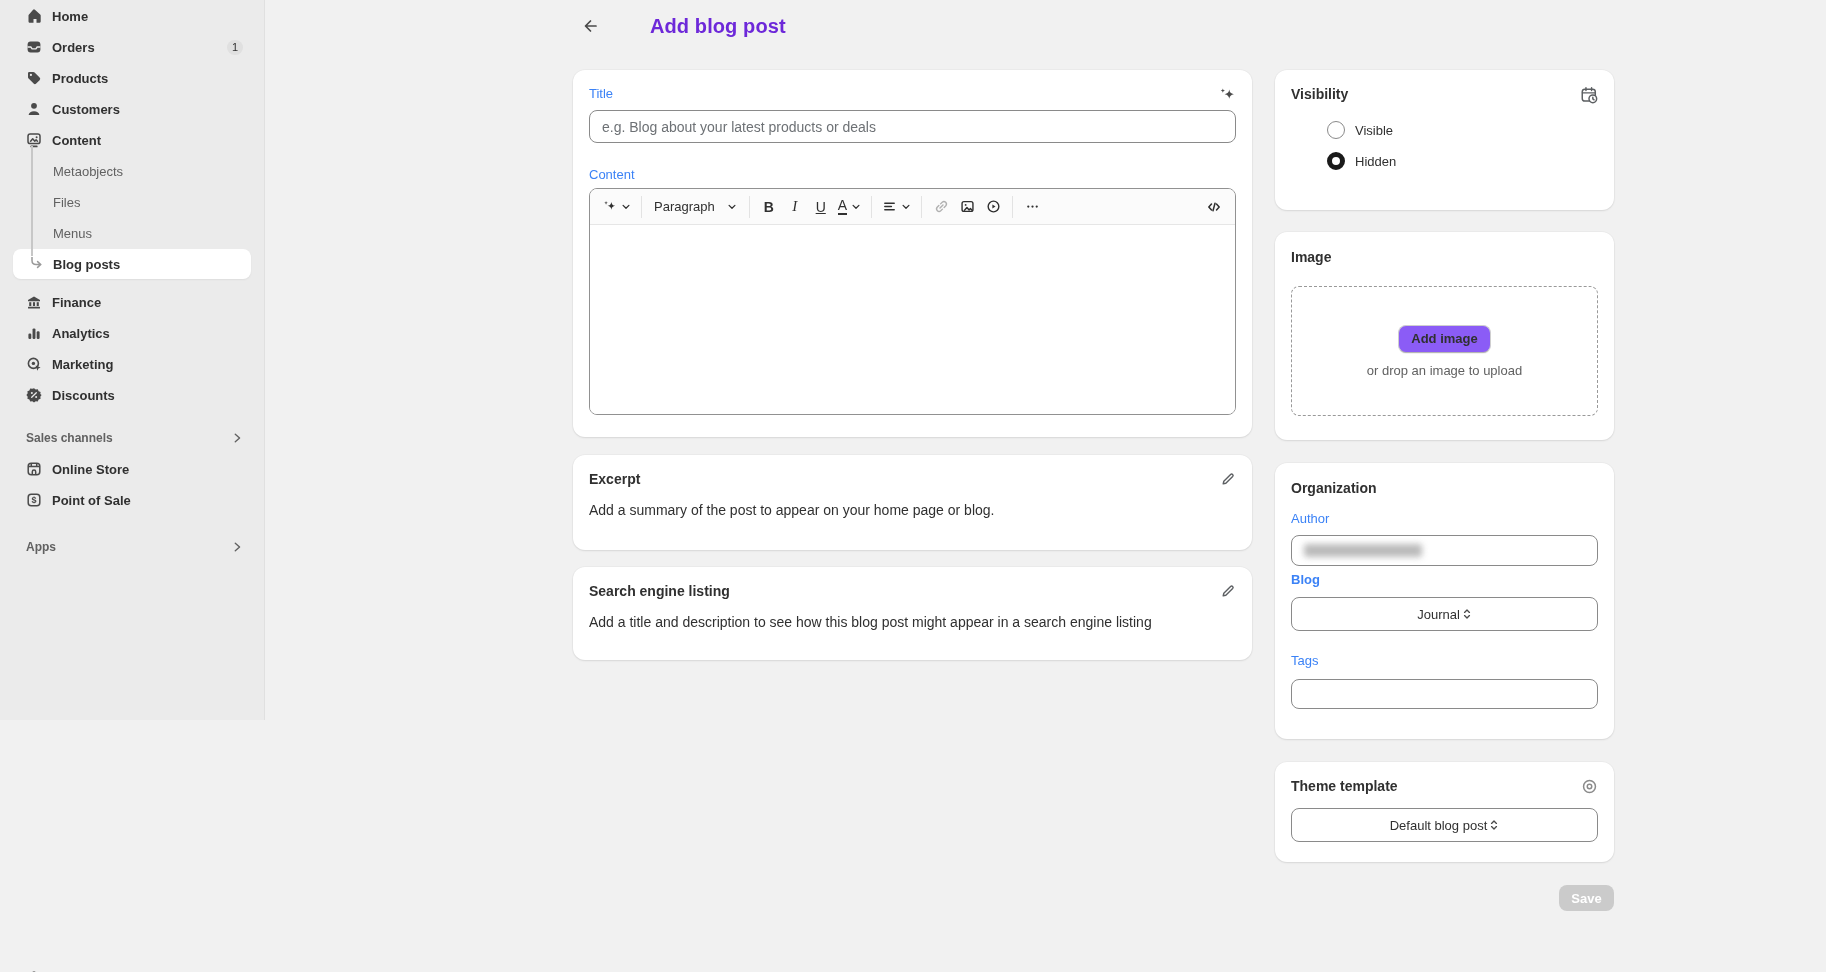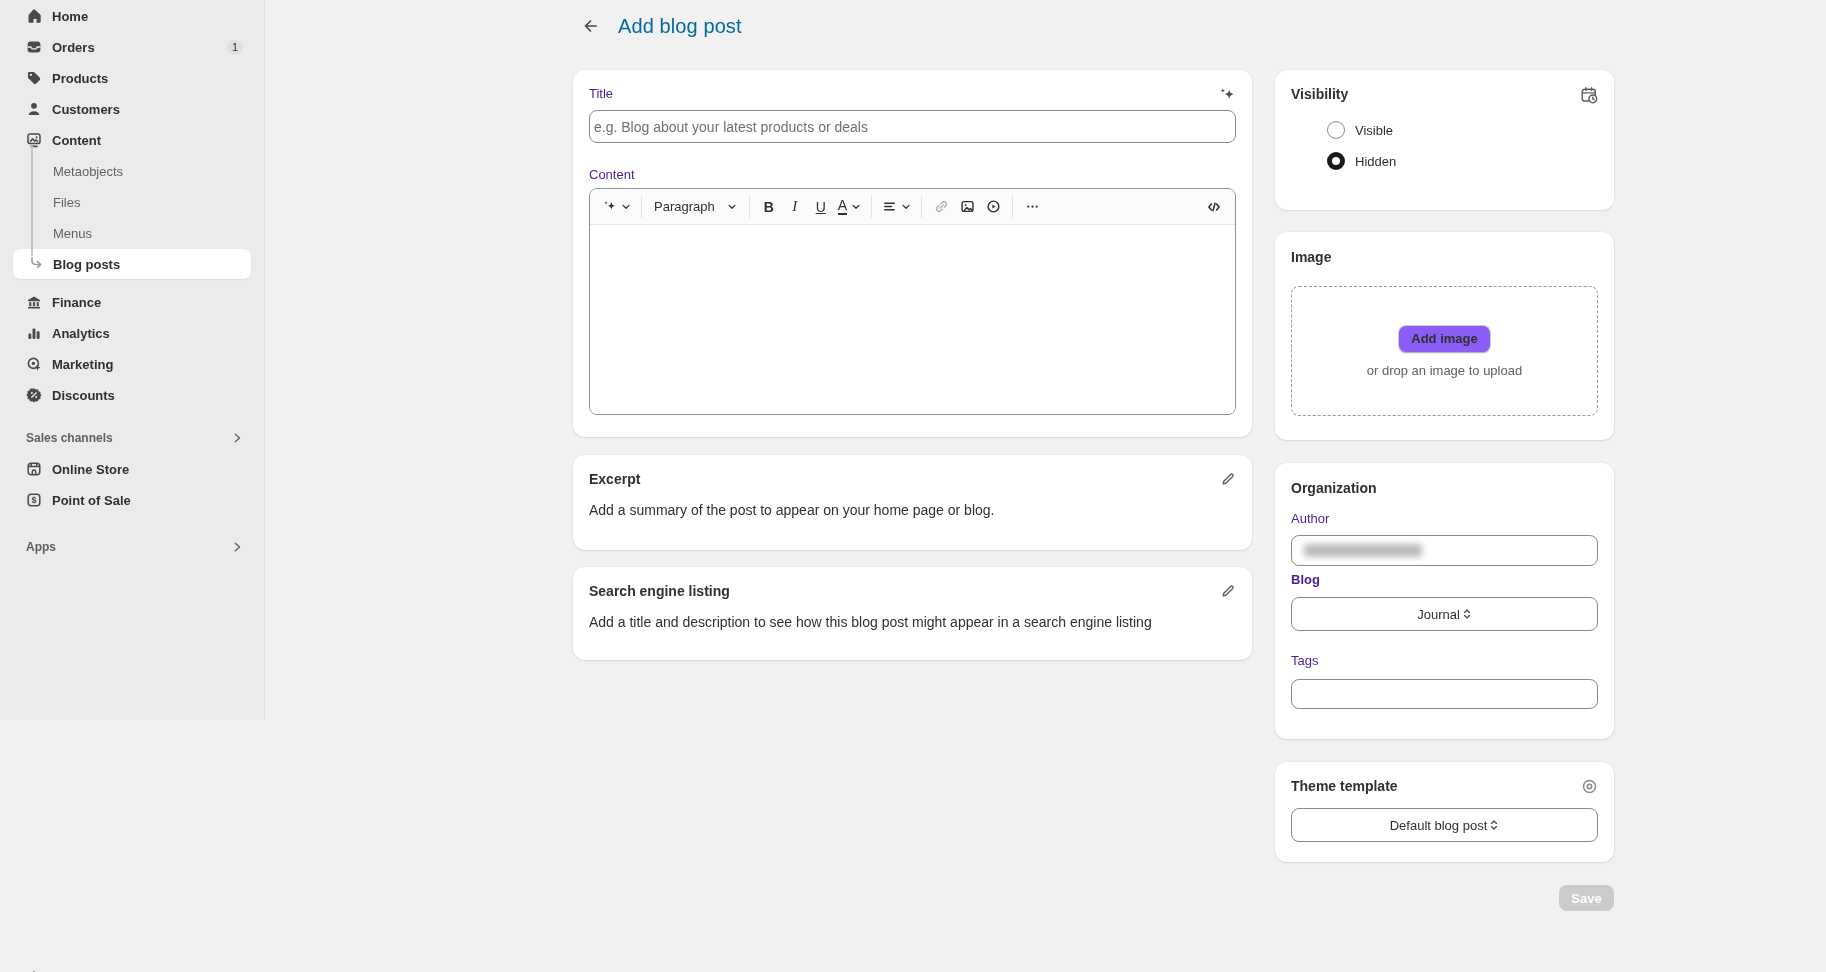--- a/index.html
+++ b/index.html
@@ -44,40 +44,40 @@
   }
   .s-header .chev { margin-left:auto; }
   .s-gap-finance { margin-top:8px; }
   .s-header.apps { margin-top:17px; }
   .tree-line { position:absolute; left:31px; top:146px; width:1.5px; height:110px; background:#c7c7c7; }
   .s-settings { position:absolute; top:963px; left:0; right:0; }
 
   
   .page-header { position:absolute; left:576px; top:12px; display:flex; align-items:center; gap:14px; }
   .back-btn { width:28px; height:28px; border:none; background:transparent; display:flex; align-items:center; justify-content:center; cursor:pointer; border-radius:8px; }
-  .page-title { font-size:20px; font-weight:400; color:#0369a1; letter-spacing:.1px; }
+  .page-title { font-size:20px; font-weight:700; color:#6d28d9; letter-spacing:.1px;margin-left:32px; }
 
   
   .card {
     background:#fff; border-radius:12px; padding:16px;
     box-shadow:0 1px 2px rgba(0,0,0,.09), 0 0 0 1px rgba(0,0,0,.025);
   }
   .card-head { display:flex; align-items:flex-start; justify-content:space-between; }
   .card-title { font-size:14px; font-weight:700; color:#303030; }
   .icon-btn { border:none; background:transparent; padding:0; cursor:pointer; color:#5c5f62; }
 
   .main-col  { position:absolute; left:573px; top:70px; width:679px; }
   .right-col { position:absolute; left:1275px; top:70px; width:339px; }
 
   
   .card-editor { height:367px; }
-  .fld-label { font-size:13px; font-weight:450; color:#4c1d95; }
+  .fld-label { font-size:13px; font-weight:450; color:#3b82f6; }
   .tf {
     width:100%; height:33px; border:1px solid #8a8a8a; border-radius:8px;
-    padding:0 4px; font-size:14px; font-family:"Liberation Sans", sans-serif;
+    padding:0 12px; font-size:14px; font-family:"Liberation Sans", sans-serif;
     color:#303030; background:#fff; outline:none;
   }
   .tf::placeholder { color:#6d7175; }
   .title-input { margin-top:6px; }
   .content-label { margin-top:24px; }
   .editor-box { margin-top:6px; border:1px solid #919191; border-radius:8px; height:227px; overflow:hidden; background:#fff; }
   .toolbar {
     height:36px; background:#fbfbfb; border-bottom:1px solid #e6e6e6;
     display:flex; align-items:center; padding:0 8px;
   }

